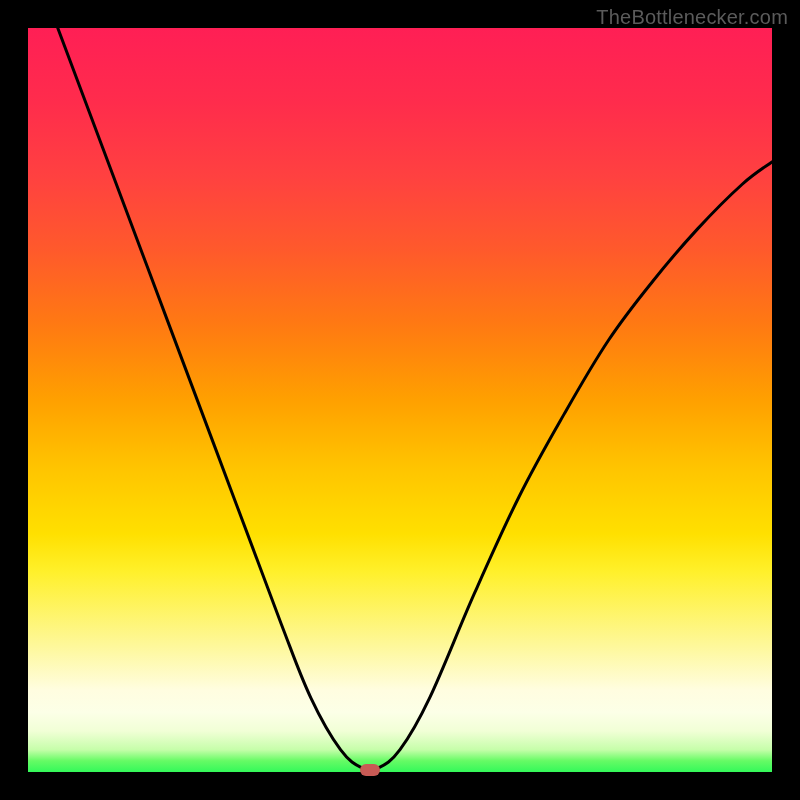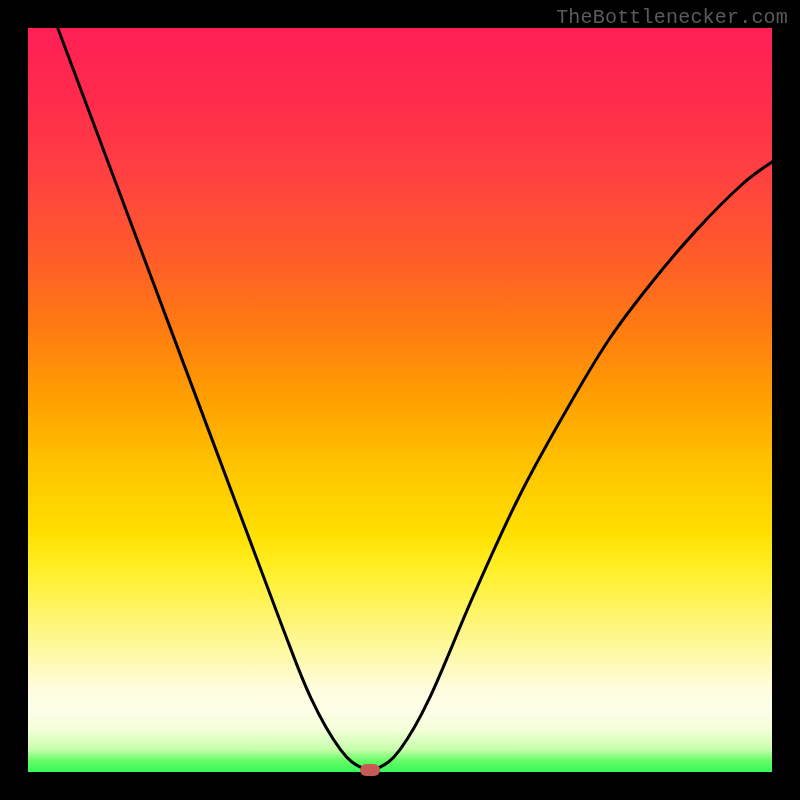--- a/index.html
+++ b/index.html
@@ -37,21 +37,20 @@
     );
   }
   .watermark {
     position: absolute;
     top: 6px;
     right: 12px;
     color: #5b5b5b;
     font-size: 20px;
     font-weight: 500;
     letter-spacing: 0.2px;
-    font-family: Liberation Mono, monospace;
   }
   svg.curve {
     position: absolute;
     left: 0;
     top: 0;
     width: 744px;
     height: 744px;
     pointer-events: none;
   }
   .marker {

